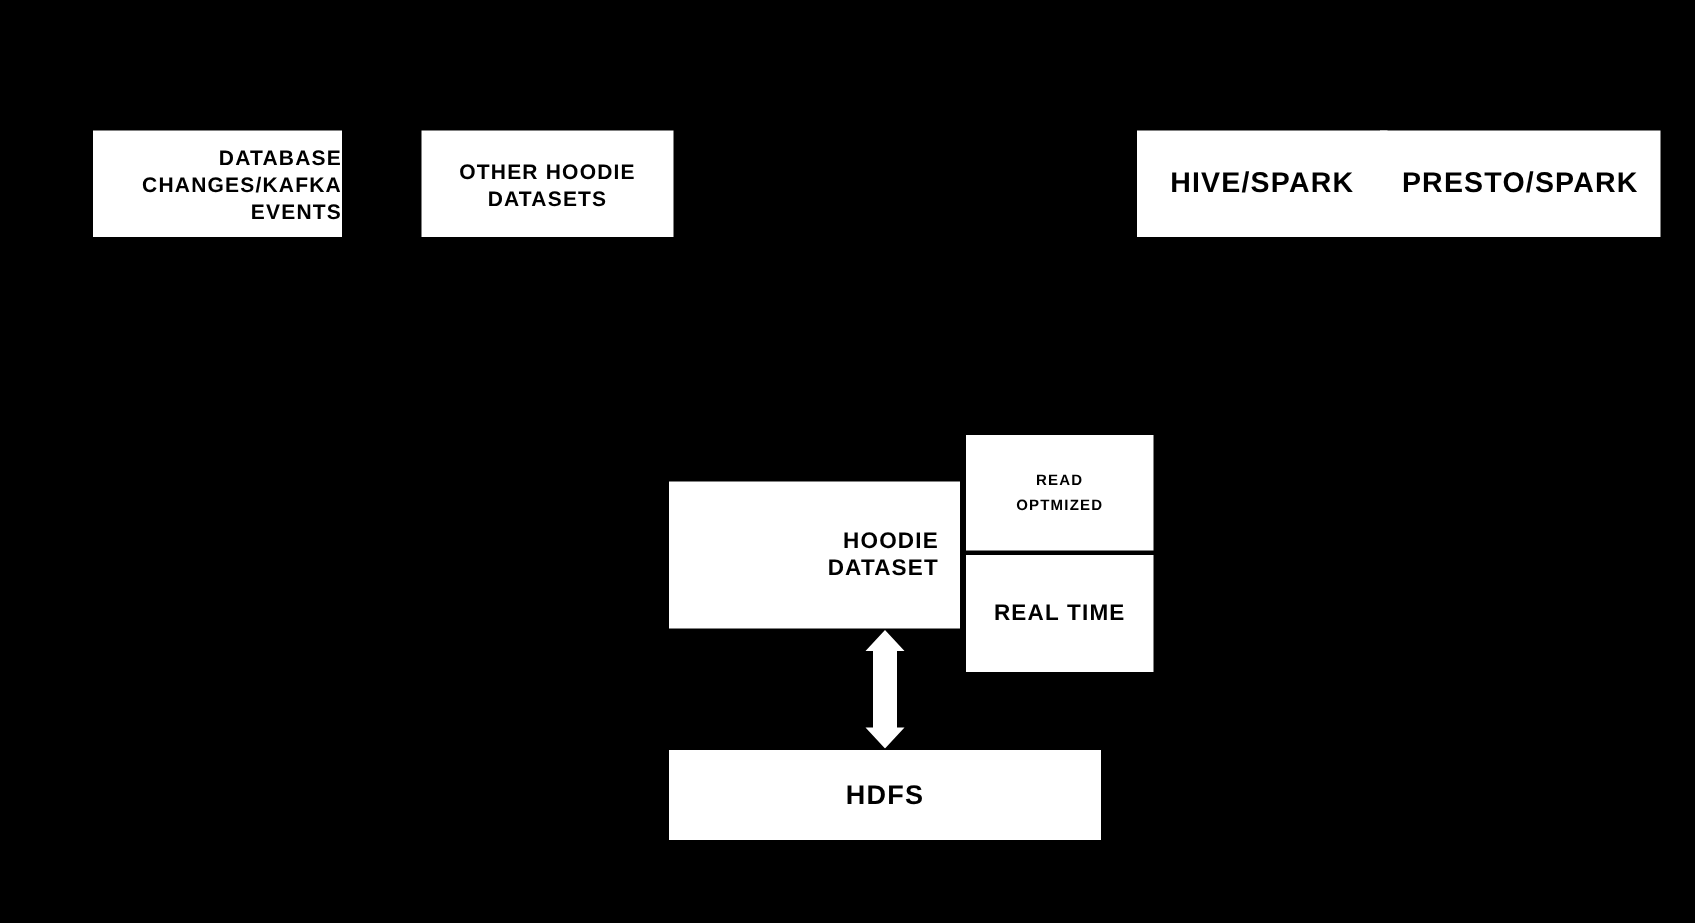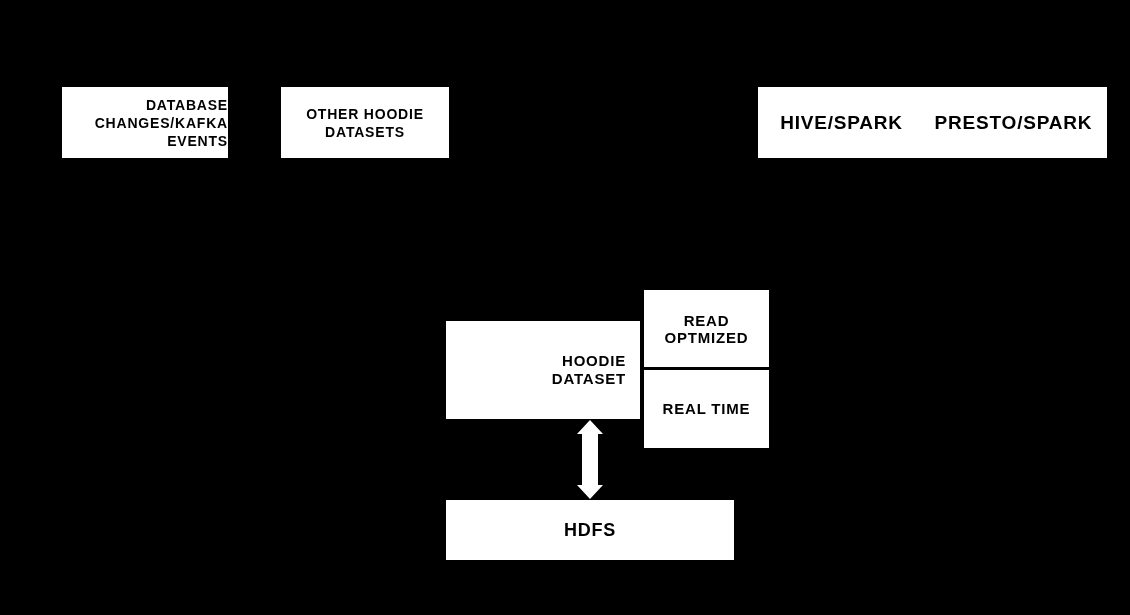--- a/index.html
+++ b/index.html
@@ -38,21 +38,21 @@
 
   
   .b-hoodie {
     left: 446px; top: 321px; width: 194px; height: 98px;
     font-size: 15px; line-height: 18px;
     align-items: flex-end;
     padding-right: 14px;
     box-sizing: border-box;
     text-align: right;
   }
-  .b-read  { left: 644px; top: 290px; width: 125px; height: 77px; font-size: 15px; line-height: 17px; text-align: right; }
+  .b-read  { left: 644px; top: 290px; width: 125px; height: 77px; font-size: 10px; line-height: 17px; text-align: right; }
   .b-real  { left: 644px; top: 370px; width: 125px; height: 78px; font-size: 15px; line-height: 18px; text-align: center; }
 
   
   .b-hdfs  { left: 446px; top: 500px; width: 288px; height: 60px; font-size: 18px; line-height: 20px; }
 
   
   .connector {
     position: absolute;
     left: 576px;
     top: 420px;

